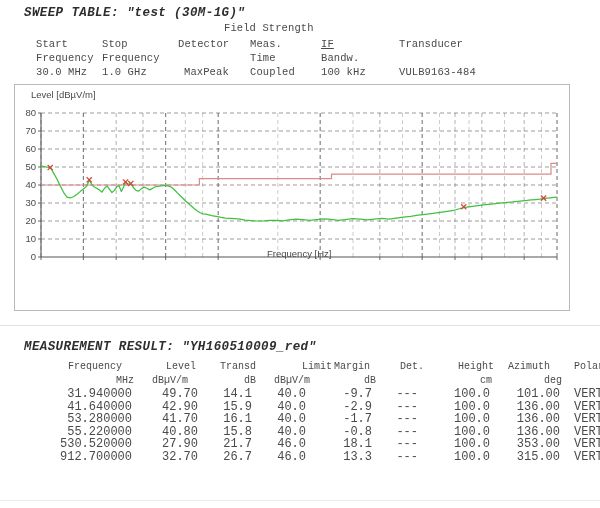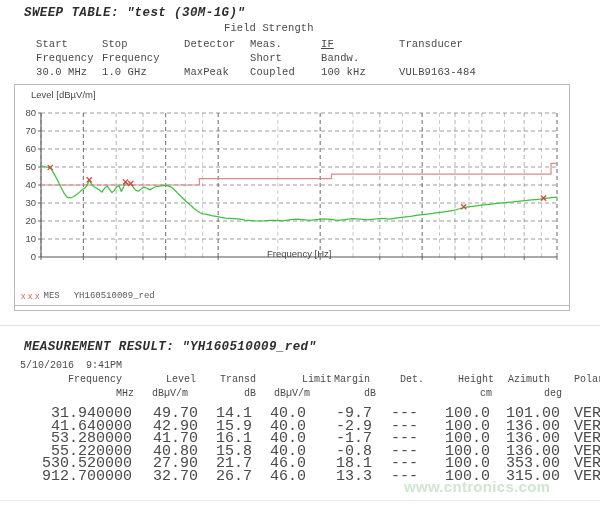--- a/index.html
+++ b/index.html
@@ -69,21 +69,21 @@
     color:#2e2e2e;margin:0 0 6px 16px;
   }
   .result-date{
     font-size:10px;color:#4a4a4a;margin:0 0 2px 12px;white-space:pre;
   }
   .res-head{
     position:relative;height:28px;margin-left:12px;font-size:10px;
     line-height:13.5px;color:#4a4a4a;white-space:pre;
   }
   .res-rows{
-    margin-left:12px;margin-top:7px;font-size:15px;line-height:12.6px;
+    margin-left:12px;font-size:12px;line-height:12.6px;
     color:#4a4a4a;white-space:pre;position:relative;
   }
   .res-row{position:relative;height:12.6px;}
   .rcell{position:absolute;white-space:pre;}
 
   .watermark{
     position:absolute;left:404px;top:478px;
     font-family:"Liberation Sans",sans-serif;font-size:15px;
     font-weight:bold;color:#cfe6cf;letter-spacing:.3px;
     text-shadow:0 1px 0 rgba(255,255,255,.7);
@@ -102,25 +102,25 @@
       <span class="cell" style="left:188px;top:0px;">Field Strength</span>
 
       <span class="cell" style="left:0px;top:16px;">Start</span>
       <span class="cell" style="left:0px;top:30px;">Frequency</span>
       <span class="cell" style="left:0px;top:44px;">30.0 MHz</span>
 
       <span class="cell" style="left:66px;top:16px;">Stop</span>
       <span class="cell" style="left:66px;top:30px;">Frequency</span>
       <span class="cell" style="left:66px;top:44px;">1.0 GHz</span>
 
-      <span class="cell" style="left:148px;top:16px;">Detector</span>
+      <span class="cell" style="left:142px;top:16px;">Detector</span>
       <span class="cell" style="left:148px;top:44px;">MaxPeak</span>
 
       <span class="cell" style="left:214px;top:16px;">Meas.</span>
-      <span class="cell" style="left:214px;top:30px;">Short</span>
+      <span class="cell" style="left:214px;top:30px;">Time</span>
       <span class="cell" style="left:214px;top:44px;">Coupled</span>
 
       <span class="cell" style="left:285px;top:16px;text-decoration:underline;">IF</span>
       <span class="cell" style="left:285px;top:30px;">Bandw.</span>
       <span class="cell" style="left:285px;top:44px;">100 kHz</span>
 
       <span class="cell" style="left:363px;top:16px;">Transducer</span>
       <span class="cell" style="left:363px;top:44px;">VULB9163-484</span>
     </div>
   </div>
@@ -228,33 +228,25 @@
           <line x1="446.1201562906804" y1="124.38" x2="451.3201562906805" y2="119.18" stroke="#d14a3a" stroke-width="1.3"></line>
         </g>
         <g>
           <line x1="525.9578753463538" y1="110.53999999999999" x2="531.1578753463539" y2="115.73999999999998" stroke="#d14a3a" stroke-width="1.3"></line>
           <line x1="525.9578753463538" y1="115.73999999999998" x2="531.1578753463539" y2="110.53999999999999" stroke="#d14a3a" stroke-width="1.3"></line>
         </g>
       </svg>
     <div class="xlabel">Frequency [Hz]</div>
   </div>
 
-  <div class="legend-strip">
-    <div class="legend-row">
-      <span class="legend-x">x x x</span>
-      <span class="legend-mes">MES</span>
-      <span class="legend-name">YH160510009_red</span>
-    </div>
-  </div>
 
   <div class="divider"></div>
 
   <div class="result-block">
     <div class="result-title">MEASUREMENT RESULT: "YH160510009_red"</div>
-    <div class="result-date"><span>5/10/2016</span>  <span>9:41PM</span></div>
 
     <div class="res-head">
       <span class="rcell" style="left:48px;top:0px;">Frequency</span>
       <span class="rcell" style="left:96px;top:14px;">MHz</span>
 
       <span class="rcell" style="left:146px;top:0px;">Level</span>
       <span class="rcell" style="left:132px;top:14px;">dBµV/m</span>
 
       <span class="rcell" style="left:200px;top:0px;">Transd</span>
       <span class="rcell" style="left:224px;top:14px;">dB</span>
@@ -272,15 +264,14 @@
 
       <span class="rcell" style="left:488px;top:0px;">Azimuth</span>
       <span class="rcell" style="left:524px;top:14px;">deg</span>
 
       <span class="rcell" style="left:554px;top:0px;">Polarization</span>
     </div>
 
     <div class="res-rows" id="result-rows"><div class="res-row"><span class="rcell" style="right: 460px;">31.940000</span><span class="rcell" style="right: 394px;">49.70</span><span class="rcell" style="right: 340px;">14.1</span><span class="rcell" style="right: 286px;">40.0</span><span class="rcell" style="right: 220px;">-9.7</span><span class="rcell" style="right: 174px;">---</span><span class="rcell" style="right: 102px;">100.0</span><span class="rcell" style="right: 32px;">101.00</span><span class="rcell" style="left: 554px;">VERTICAL</span></div><div class="res-row"><span class="rcell" style="right: 460px;">41.640000</span><span class="rcell" style="right: 394px;">42.90</span><span class="rcell" style="right: 340px;">15.9</span><span class="rcell" style="right: 286px;">40.0</span><span class="rcell" style="right: 220px;">-2.9</span><span class="rcell" style="right: 174px;">---</span><span class="rcell" style="right: 102px;">100.0</span><span class="rcell" style="right: 32px;">136.00</span><span class="rcell" style="left: 554px;">VERTICAL</span></div><div class="res-row"><span class="rcell" style="right: 460px;">53.280000</span><span class="rcell" style="right: 394px;">41.70</span><span class="rcell" style="right: 340px;">16.1</span><span class="rcell" style="right: 286px;">40.0</span><span class="rcell" style="right: 220px;">-1.7</span><span class="rcell" style="right: 174px;">---</span><span class="rcell" style="right: 102px;">100.0</span><span class="rcell" style="right: 32px;">136.00</span><span class="rcell" style="left: 554px;">VERTICAL</span></div><div class="res-row"><span class="rcell" style="right: 460px;">55.220000</span><span class="rcell" style="right: 394px;">40.80</span><span class="rcell" style="right: 340px;">15.8</span><span class="rcell" style="right: 286px;">40.0</span><span class="rcell" style="right: 220px;">-0.8</span><span class="rcell" style="right: 174px;">---</span><span class="rcell" style="right: 102px;">100.0</span><span class="rcell" style="right: 32px;">136.00</span><span class="rcell" style="left: 554px;">VERTICAL</span></div><div class="res-row"><span class="rcell" style="right: 460px;">530.520000</span><span class="rcell" style="right: 394px;">27.90</span><span class="rcell" style="right: 340px;">21.7</span><span class="rcell" style="right: 286px;">46.0</span><span class="rcell" style="right: 220px;">18.1</span><span class="rcell" style="right: 174px;">---</span><span class="rcell" style="right: 102px;">100.0</span><span class="rcell" style="right: 32px;">353.00</span><span class="rcell" style="left: 554px;">VERTICAL</span></div><div class="res-row"><span class="rcell" style="right: 460px;">912.700000</span><span class="rcell" style="right: 394px;">32.70</span><span class="rcell" style="right: 340px;">26.7</span><span class="rcell" style="right: 286px;">46.0</span><span class="rcell" style="right: 220px;">13.3</span><span class="rcell" style="right: 174px;">---</span><span class="rcell" style="right: 102px;">100.0</span><span class="rcell" style="right: 32px;">315.00</span><span class="rcell" style="left: 554px;">VERTICAL</span></div></div>
   </div>
 
-  <div class="watermark">www.cntronics.com</div>
   <div class="bottom-rule"></div>
 </div>
 
 </body></html>

